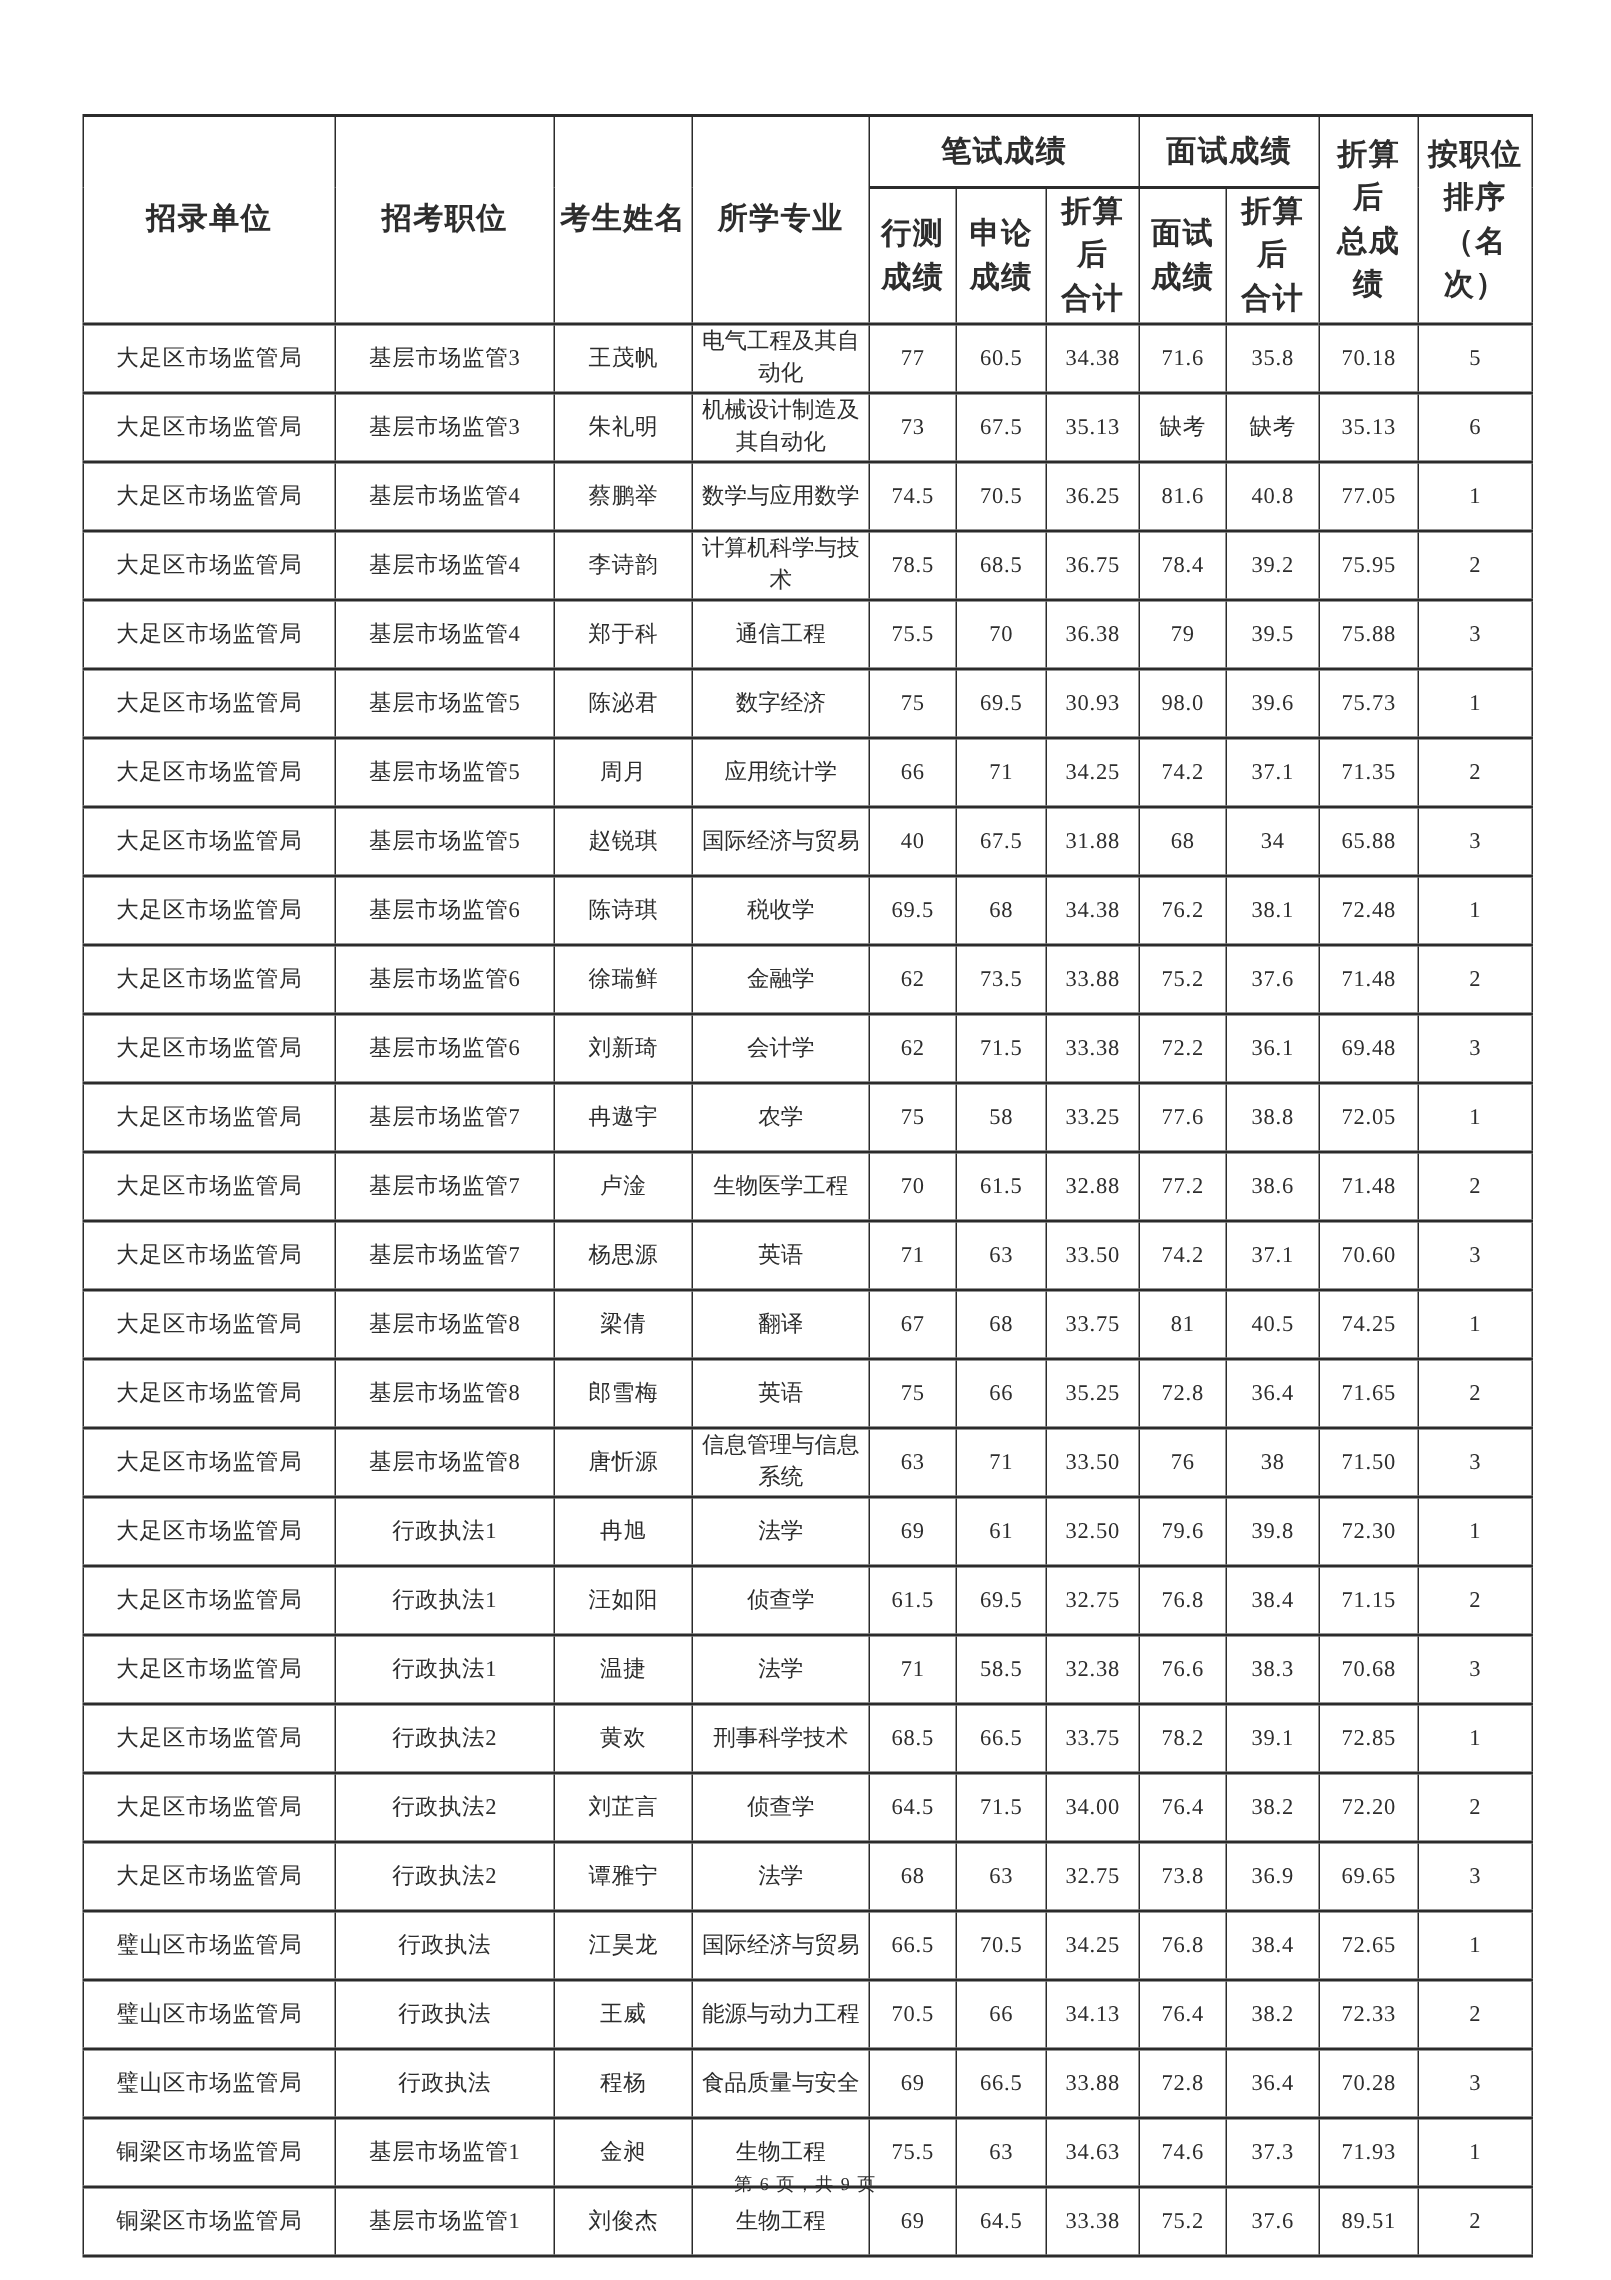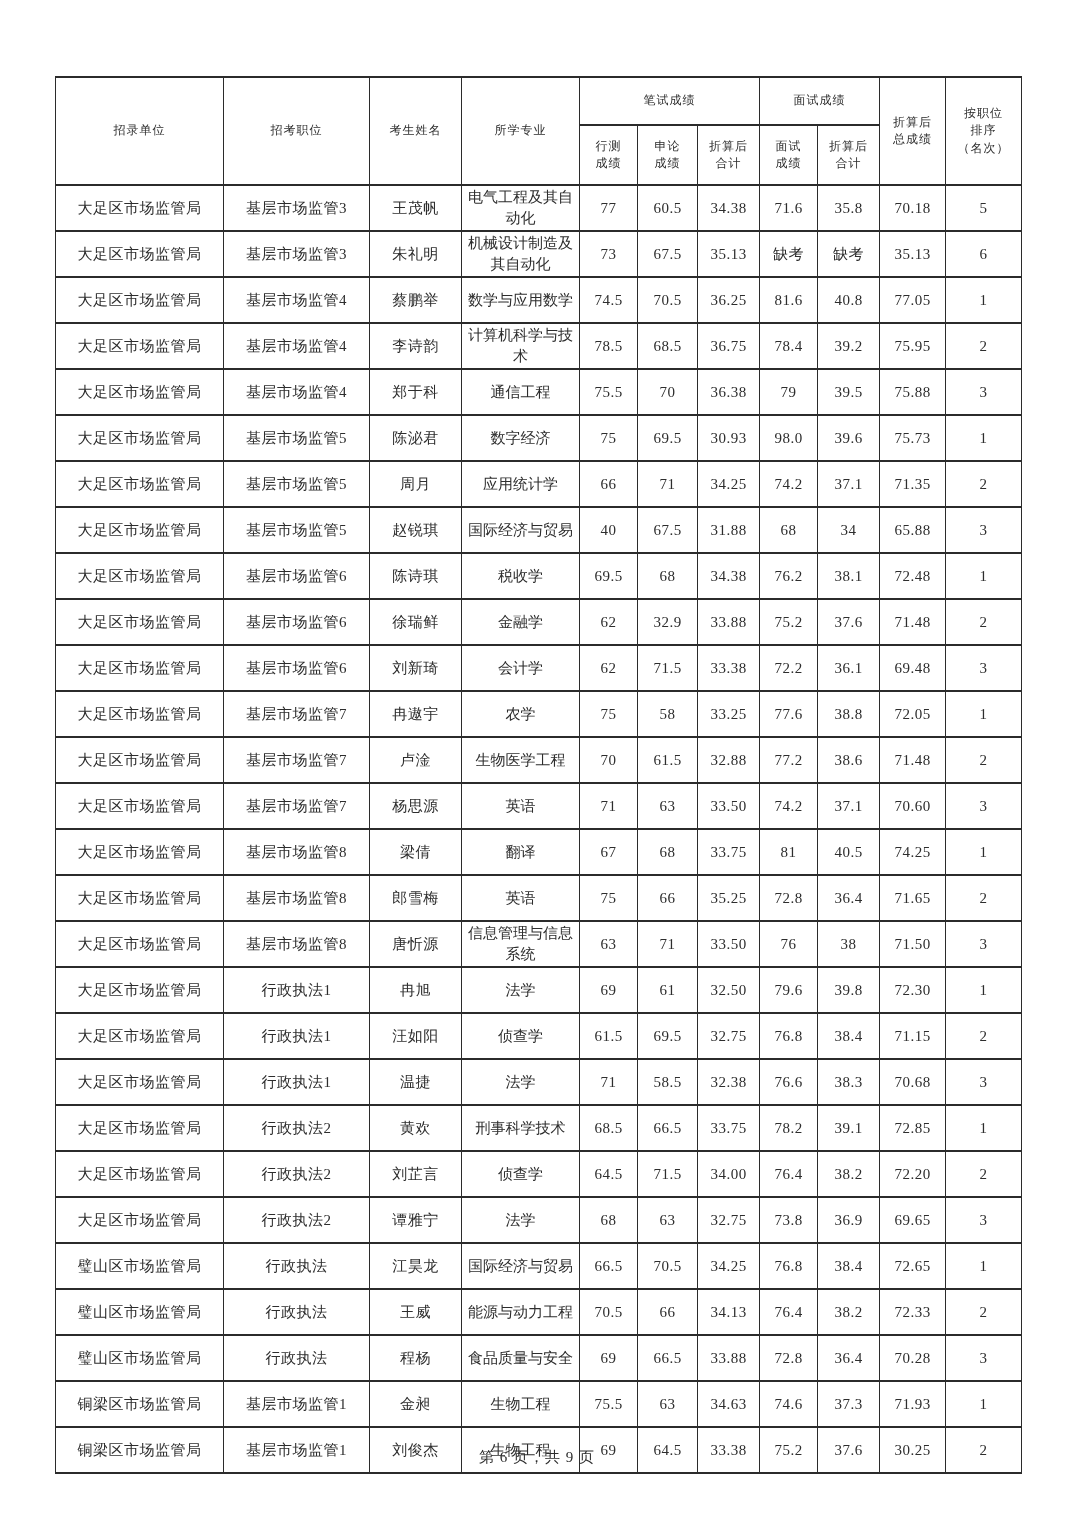--- a/index.html
+++ b/index.html
@@ -30,22 +30,22 @@
     border-right: 1px solid #2b2b2b;
     border-top: 2px solid #2b2b2b;
     border-bottom: 2px solid #2b2b2b;
     text-align: center;
     vertical-align: middle;
     padding: 1px 2px;
     white-space: pre-line;
     overflow: hidden;
   }
   table.score-table thead th {
-    font-weight: normal;
-    font-size: 12px;
+    font-weight: bold;
+    font-size: 20px;
     line-height: 1.45;
     letter-spacing: 1px;
   }
   table.score-table thead tr.group-row th {
     height: 44px;
   }
   table.score-table thead tr.sub-row th {
     height: 56px;
     margin-top: 17px;
   }
@@ -59,21 +59,21 @@
     letter-spacing: 0;
     padding: 1px 1px;
     margin-top: 24px;
   }
   .footer {
     position: absolute;
     left: 0;
     top: 1448px;
     width: 100%;
     text-align: center;
-    font-size: 15px;
+    font-size: 12px;
     letter-spacing: 1px;
     color: #2d2d2d;
   }
 </style>
 </head>
 <body>
 
 <div class="page">
 
   <table class="score-table">
@@ -234,21 +234,21 @@
           <td class="cell-interview-total">38.1</td>
           <td class="cell-overall">72.48</td>
           <td class="cell-rank">1</td>
         </tr>
         <tr>
           <td class="cell-unit">大足区市场监管局</td>
           <td class="cell-position">基层市场监管6</td>
           <td class="cell-name">徐瑞鲜</td>
           <td class="cell-major">金融学</td>
           <td class="cell-xingce">62</td>
-          <td class="cell-shenlun">32.9</td>
+          <td class="cell-shenlun">73.5</td>
           <td class="cell-written-total">33.88</td>
           <td class="cell-interview-score">75.2</td>
           <td class="cell-interview-total">37.6</td>
           <td class="cell-overall">71.48</td>
           <td class="cell-rank">2</td>
         </tr>
         <tr>
           <td class="cell-unit">大足区市场监管局</td>
           <td class="cell-position">基层市场监管6</td>
           <td class="cell-name">刘新琦</td>
@@ -472,21 +472,21 @@
         <tr>
           <td class="cell-unit">铜梁区市场监管局</td>
           <td class="cell-position">基层市场监管1</td>
           <td class="cell-name">刘俊杰</td>
           <td class="cell-major">生物工程</td>
           <td class="cell-xingce">69</td>
           <td class="cell-shenlun">64.5</td>
           <td class="cell-written-total">33.38</td>
           <td class="cell-interview-score">75.2</td>
           <td class="cell-interview-total">37.6</td>
-          <td class="cell-overall">30.25</td>
+          <td class="cell-overall">89.51</td>
           <td class="cell-rank">2</td>
         </tr>
       </tbody>
   </table>
 
   <div class="footer">第 6 页，共 9 页</div>
 
 </div>
 
 </body></html>

